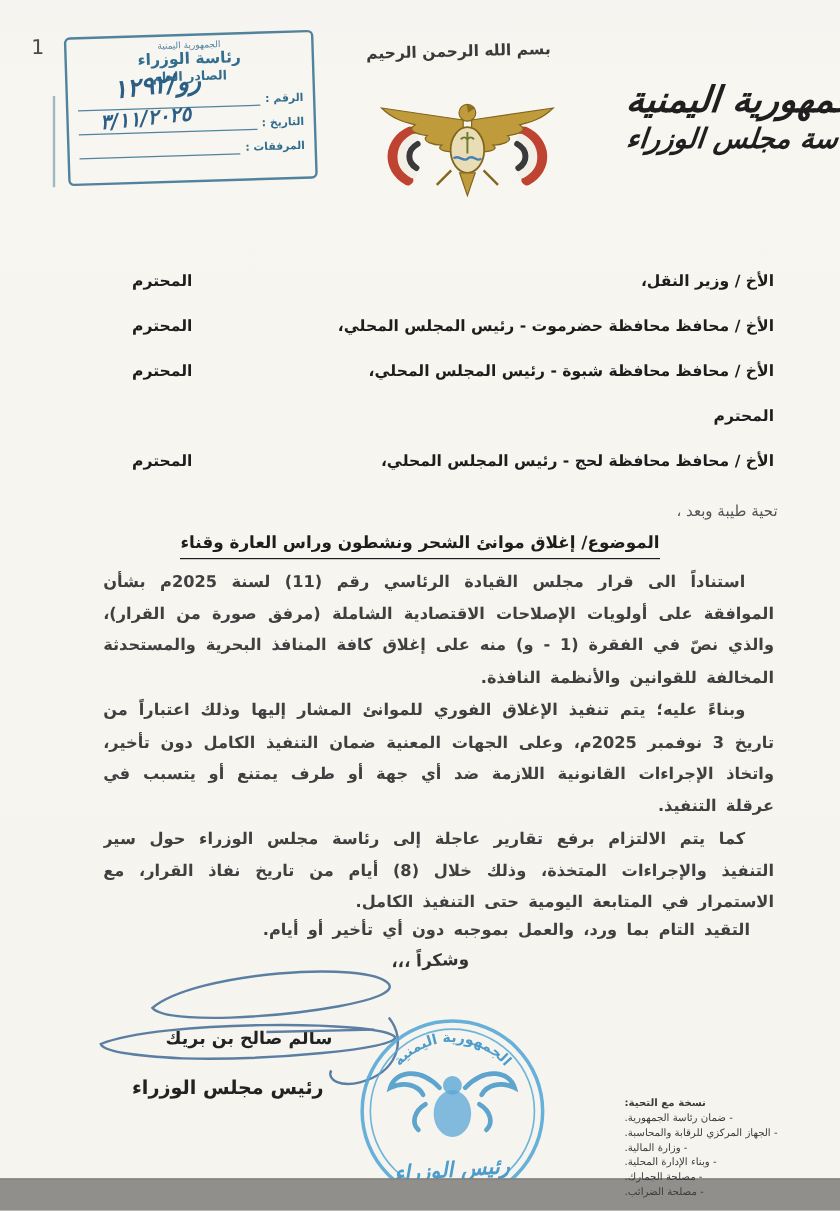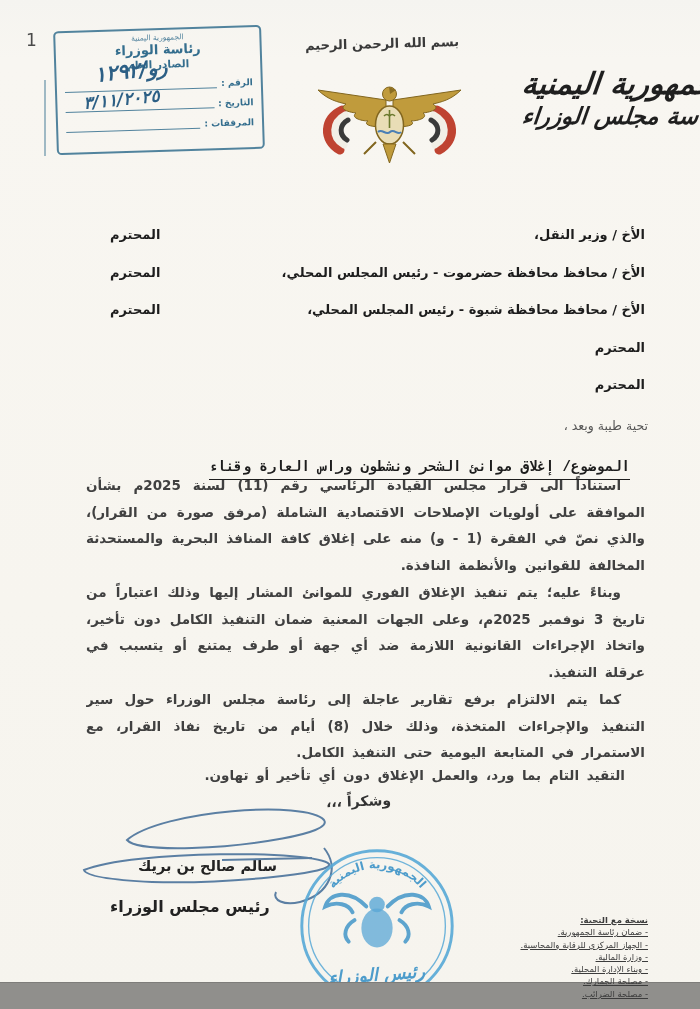--- a/index.html
+++ b/index.html
@@ -34,38 +34,38 @@
   
   .hdr-callig{left:522px;top:66px;width:260px;direction:rtl;text-align:left;color:#1f1f1f;}
   .hdr-callig .c1{font-size:30px;font-weight:bold;font-style:italic;white-space:nowrap;transform:skewX(-6deg);}
   .hdr-callig .c2{font-size:23px;font-weight:bold;font-style:italic;white-space:nowrap;transform:skewX(-6deg);margin-top:2px;}
   
   .recipients{top:216px;right:55px;left:110px;direction:rtl;}
   .rec-row{display:flex;justify-content:space-between;align-items:center;height:37.5px;}
   .rec-name{font-size:13px;font-weight:bold;}
   .rec-hon{font-size:13px;font-weight:bold;}
   .greeting{top:418px;right:52px;font-size:12.5px;color:#555;direction:rtl;font-weight:500;}
-  .subject{top:458px;left:70px;right:70px;text-align:right;direction:rtl;font-family:Liberation Mono, monospace;}
+  .subject{top:442px;left:70px;right:70px;text-align:center;direction:rtl;}
   .subject span{font-size:14px;font-weight:bold;border-bottom:1.5px solid #1d1d1d;padding-bottom:4px;}
   
   .para{right:55px;left:86px;direction:rtl;text-align:justify;text-align-last:right;
     font-size:13.5px;font-weight:bold;line-height:26.6px;color:#404040;
     text-indent:24px;word-spacing:3px;overflow:hidden;}
   .p1{top:472px;height:108px;}
   .p2{top:579px;height:108px;}
   .p3{top:686px;height:80px;}
   .p4{top:762px;height:28px;text-indent:0;padding-right:20px;text-align:right;}
   .thanks{top:793px;left:326px;font-size:14px;font-weight:bold;color:#333;transform:rotate(-2deg);direction:rtl;}
   
   .sig-svg{left:72px;top:798px;z-index:30;}
   .signer-name{left:138px;top:858px;font-size:14.5px;font-weight:bold;color:#222;direction:rtl;z-index:20;}
   .signer-title{left:110px;top:897px;font-size:16px;font-weight:bold;color:#222;direction:rtl;z-index:20;}
   .seal-svg{left:294px;top:842px;z-index:40;}
   
-  .cc{top:914px;right:52px;direction:rtl;text-align:right;font-size:8.5px;line-height:12.3px;color:#3c3c3c;z-index:60;text-decoration:underline;}
+  .cc{top:914px;right:52px;direction:rtl;text-align:left;font-size:8.5px;line-height:12.3px;color:#3c3c3c;z-index:60;}
   .cc .cc-title{font-weight:bold;}
   
   .band{left:0;right:0;bottom:0;height:26px;background:#908f8c;border-top:1px solid #7e7d7a;z-index:50;}
 </style>
 </head>
 <body>
 
 <div class="abs page-num">1</div>
 
 <div class="abs stamp-ghost"></div>
@@ -134,34 +134,35 @@
     <span class="rec-hon">المحترم</span>
   </div>
   <div class="rec-row">
     <span class="rec-name">الأخ / محافظ محافظة شبوة - رئيس المجلس المحلي،</span>
     <span class="rec-hon">المحترم</span>
   </div>
   <div class="rec-row">
     <span class="rec-hon">المحترم</span>
   </div>
   <div class="rec-row">
+    <span class="rec-name">الأخ / محافظ محافظة لحج - رئيس المجلس المحلي،</span>
     <span class="rec-hon">المحترم</span>
   </div>
 </div>
 
 <div class="abs greeting">تحية طيبة وبعد ،</div>
 
 <div class="abs subject">
   <span>الموضوع/ إغلاق موانئ الشحر ونشطون وراس العارة وقناء</span>
 </div>
 
 <div class="abs para p1">استناداً الى قرار مجلس القيادة الرئاسي رقم (11) لسنة 2025م بشأن الموافقة على أولويات الإصلاحات الاقتصادية الشاملة (مرفق صورة من القرار)، والذي نصّ في الفقرة (1 - و) منه على إغلاق كافة المنافذ البحرية والمستحدثة المخالفة للقوانين والأنظمة النافذة.</div>
 <div class="abs para p2">وبناءً عليه؛ يتم تنفيذ الإغلاق الفوري للموانئ المشار إليها وذلك اعتباراً من تاريخ 3 نوفمبر 2025م، وعلى الجهات المعنية ضمان التنفيذ الكامل دون تأخير، واتخاذ الإجراءات القانونية اللازمة ضد أي جهة أو طرف يمتنع أو يتسبب في عرقلة التنفيذ.</div>
 <div class="abs para p3">كما يتم الالتزام برفع تقارير عاجلة إلى رئاسة مجلس الوزراء حول سير التنفيذ والإجراءات المتخذة، وذلك خلال (8) أيام من تاريخ نفاذ القرار، مع الاستمرار في المتابعة اليومية حتى التنفيذ الكامل.</div>
-<div class="abs para p4">التقيد التام بما ورد، والعمل الإغلاق دون أي تأخير أو تهاون.</div>
+<div class="abs para p4">التقيد التام بما ورد، والعمل بموجبه دون أي تأخير أو أيام.</div>
 
 <div class="abs thanks">وشكراً ،،،</div>
 
 <svg class="abs sig-svg" width="275" height="108" viewBox="0 0 275 108">
   <g fill="none" stroke="#5b7fa3" stroke-width="2">
     <path d="M55 42 C90 12 235 2 252 22 C262 36 175 48 120 50 C80 51 60 48 55 42 Z"></path>
     <path d="M12 72 C60 52 245 52 257 66 C262 76 150 86 80 84 C40 82 14 78 12 72 Z"></path>
     <path d="M252 50 C268 70 258 96 228 104 C212 108 200 102 204 94"></path>
     <path d="M150 62 L240 60"></path>
   </g>

